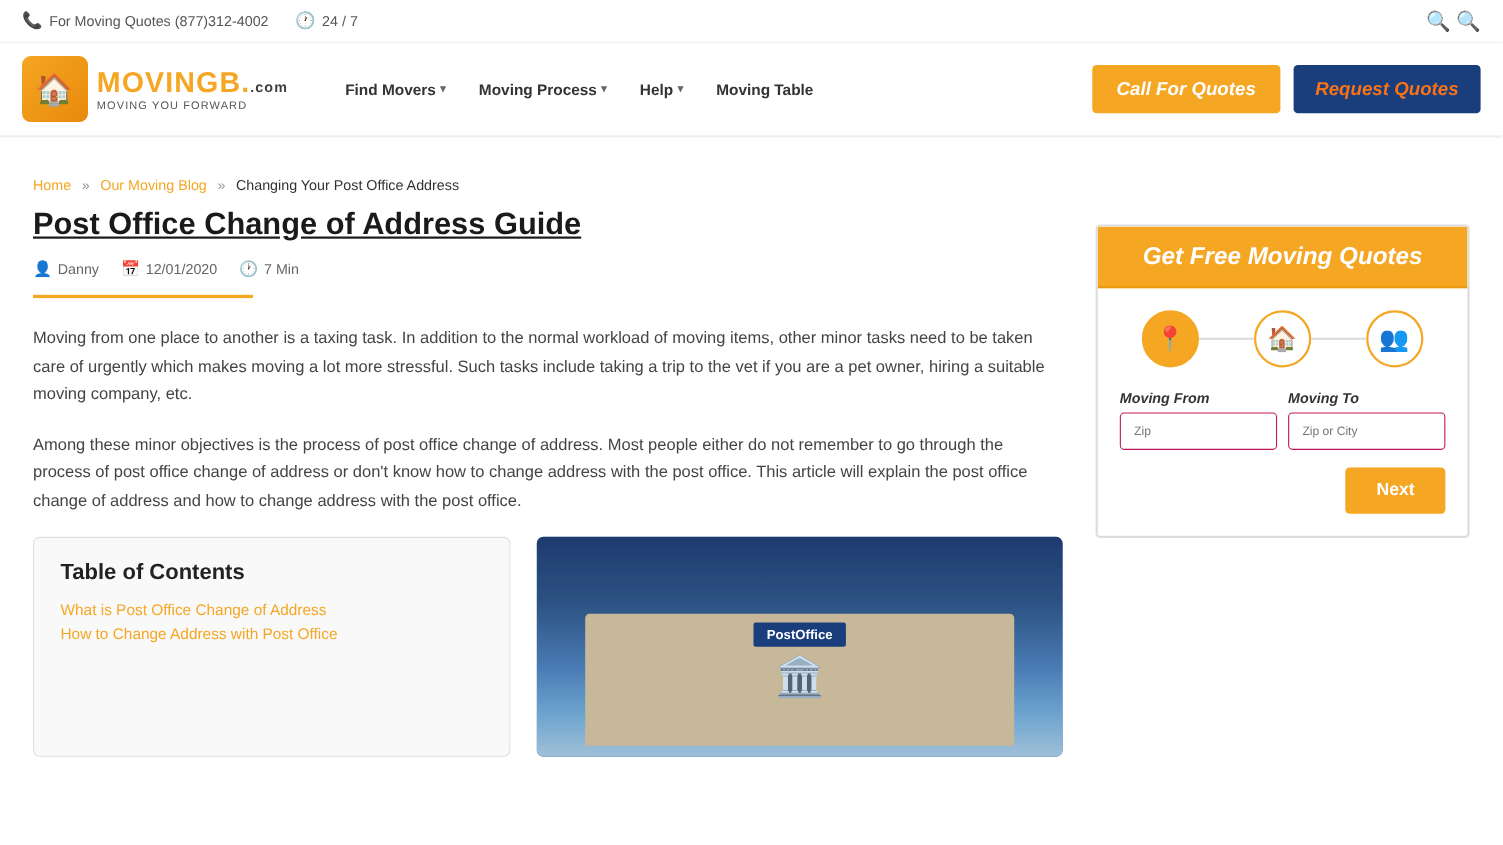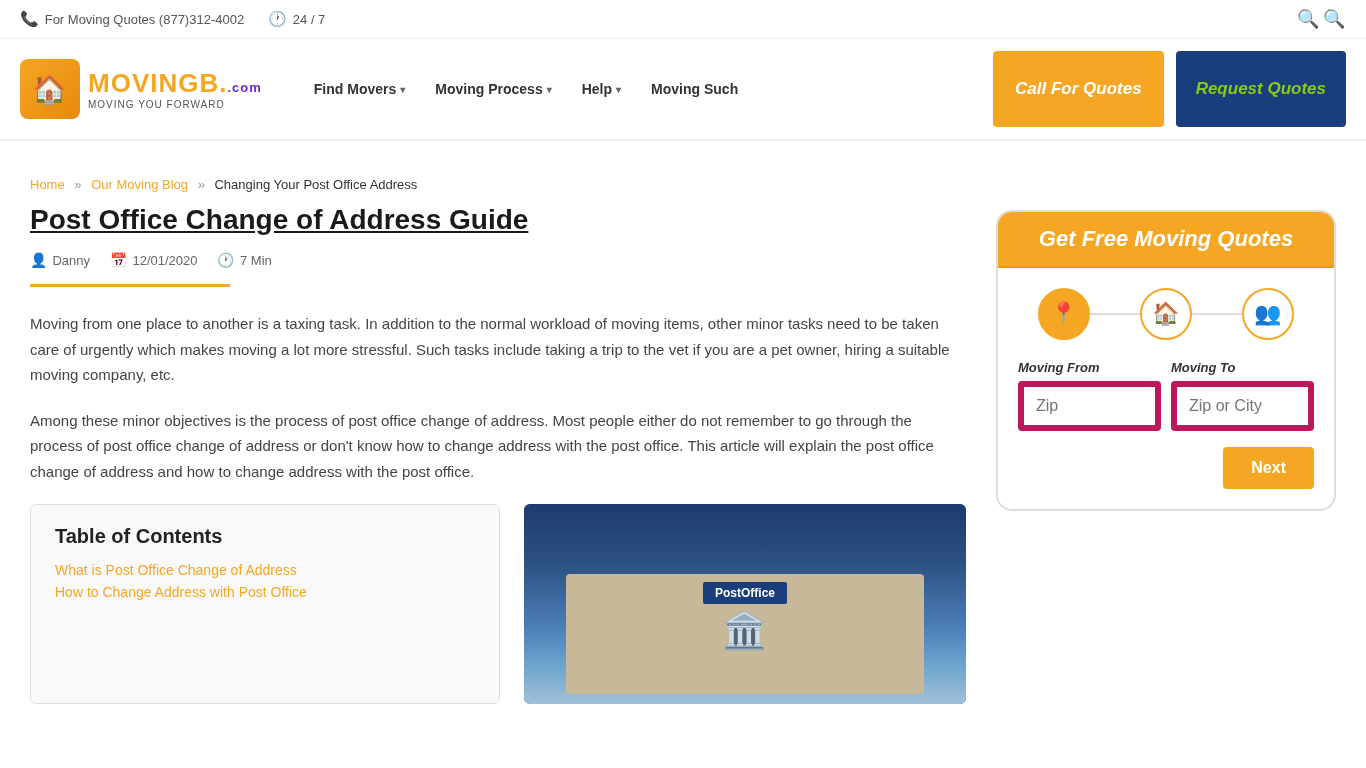--- a/index.html
+++ b/index.html
@@ -55,22 +55,22 @@
     }
     .nav-arrow { font-size: 10px; color: #666; }
 
     .header-buttons { display: flex; gap: 12px; margin-left: auto; }
     .btn-call {
       background: #f5a623; color: #fff; border: none;
       padding: 12px 22px; border-radius: 4px; font-size: 17px;
       font-style: italic; font-weight: 700; cursor: pointer;
     }
     .btn-request {
-      background: #1a3d7c; color: #84cc16; border: none;
-      padding: 28px 20px; border-radius: 4px; font-size: 17px;
+      background: #1a3d7c; color: #f97316; border: none;
+      padding: 12px 20px; border-radius: 4px; font-size: 17px;
       font-style: italic; font-weight: 700; cursor: pointer;
     }
 
     
     .breadcrumb {
       padding: 12px 30px;
       font-size: 13px; color: #666; margin-top: 24px;
     }
     .breadcrumb a { color: #f5a623; text-decoration: none; }
     .breadcrumb .sep { margin: 0 6px; color: #999; }
@@ -101,42 +101,42 @@
       width: 200px; height: 3px; background: #f5a623; margin-bottom: 24px;
     }
     .article-body p { font-size: 15px; line-height: 1.7; color: #444; margin-bottom: 20px; }
 
     
     .toc-wrapper {
       display: flex; gap: 24px; margin-top: 10px;
     }
     .toc-box {
       background: #f9f9f9; border: 1px solid #e0e0e0; border-radius: 6px;
-      padding: 20px 24px; width: 470px; flex-shrink: 0;
+      padding: 20px 24px; width: 434px; flex-shrink: 0;
     }
     .toc-title { font-size: 20px; font-weight: 700; color: #222; margin-bottom: 14px; }
     .toc-list { list-style: none; }
     .toc-list li { margin-bottom: 6px; }
     .toc-list li a { color: #f5a623; text-decoration: none; font-size: 14px; }
 
     
     .post-office-img {
       flex: 1;
       background: linear-gradient(180deg, #1a3d7c 0%, #2256a8 40%, #4a7fc1 70%, #3d6e9e 100%);
       border-radius: 6px;
       min-height: 200px;
       display: flex; align-items: flex-end; justify-content: center;
       overflow: hidden; position: relative;
     }
 
     
     .sidebar { width: 340px; flex-shrink: 0; }
     .quote-box {
-      background: #fff; border: 2px solid #ddd; border-radius: 16px;
-      overflow: hidden; margin-top: 6px;
+      background: #fff; border: 2px solid #ddd; border-radius: 4px;
+      overflow: hidden; margin-top: 16px;
     }
     .quote-box-header {
       background: #f5a623; color: #fff;
       padding: 14px 20px;
       font-size: 22px; font-weight: 700; font-style: italic; text-align: center;
       border-bottom: 2px solid #e89a10;
     }
     .quote-box-body { padding: 20px; }
 
     
@@ -153,22 +153,22 @@
     .step-icon-circle.active { background: #f5a623; color: #fff; }
     .step-line { flex: 1; height: 2px; background: #ddd; max-width: 50px; }
 
     .move-fields { display: flex; gap: 10px; margin-bottom: 12px; }
     .move-field-group { flex: 1; }
     .move-field-label {
       font-size: 13px; font-weight: 700; color: #333; margin-bottom: 6px;
       font-style: italic;
     }
     .move-input {
-      width: 100%; padding: 10px 12px; border: 6px solid #be185d; border-radius: 4px;
-      font-size: 16px; color: #999;
+      width: 100%; padding: 10px 12px; border: 1px solid #be185d; border-radius: 4px;
+      font-size: 11px; color: #999;
     }
 
     .btn-next {
       background: #f5a623; color: #fff; border: none;
       padding: 12px 28px; border-radius: 4px; font-size: 16px;
       font-weight: 700; cursor: pointer; float: right;
       margin-top: 4px;
     }
 
     .clearfix::after { content: ''; display: table; clear: both; }
@@ -194,42 +194,42 @@
     </div>
   </div>
 </div>
 
 <div class="header">
   <div class="logo-area">
     <div class="logo-box">
       <div class="logo-img">🏠</div>
       <div class="logo-text">
         <div class="logo-moving">
-          <span>MOVING</span><span style="color:#f5a623;">B.</span><span style="font-size:13px; color:#6d28d9;">.com</span>
+          <span>MOVING</span><span style="color:#f5a623;">B.</span><span style="font-size:13px; color:#404040;">.com</span>
         </div>
         <div class="logo-tagline">Moving You Forward</div>
       </div>
     </div>
   </div>
 
   <nav>
     <a class="nav-item">
       <span>Find Movers</span>
       <span class="nav-arrow">▾</span>
     </a>
     <a class="nav-item">
       <span>Moving Process</span>
       <span class="nav-arrow">▾</span>
     </a>
     <a class="nav-item">
       <span>Help</span>
       <span class="nav-arrow">▾</span>
     </a>
     <a class="nav-item">
-      <span>Moving Such</span>
+      <span>Moving Table</span>
     </a>
   </nav>
 
   <div class="header-buttons">
     <button class="btn-call">Call For Quotes</button>
     <button class="btn-request">Request Quotes</button>
   </div>
 </div>
 
 <div class="breadcrumb">

